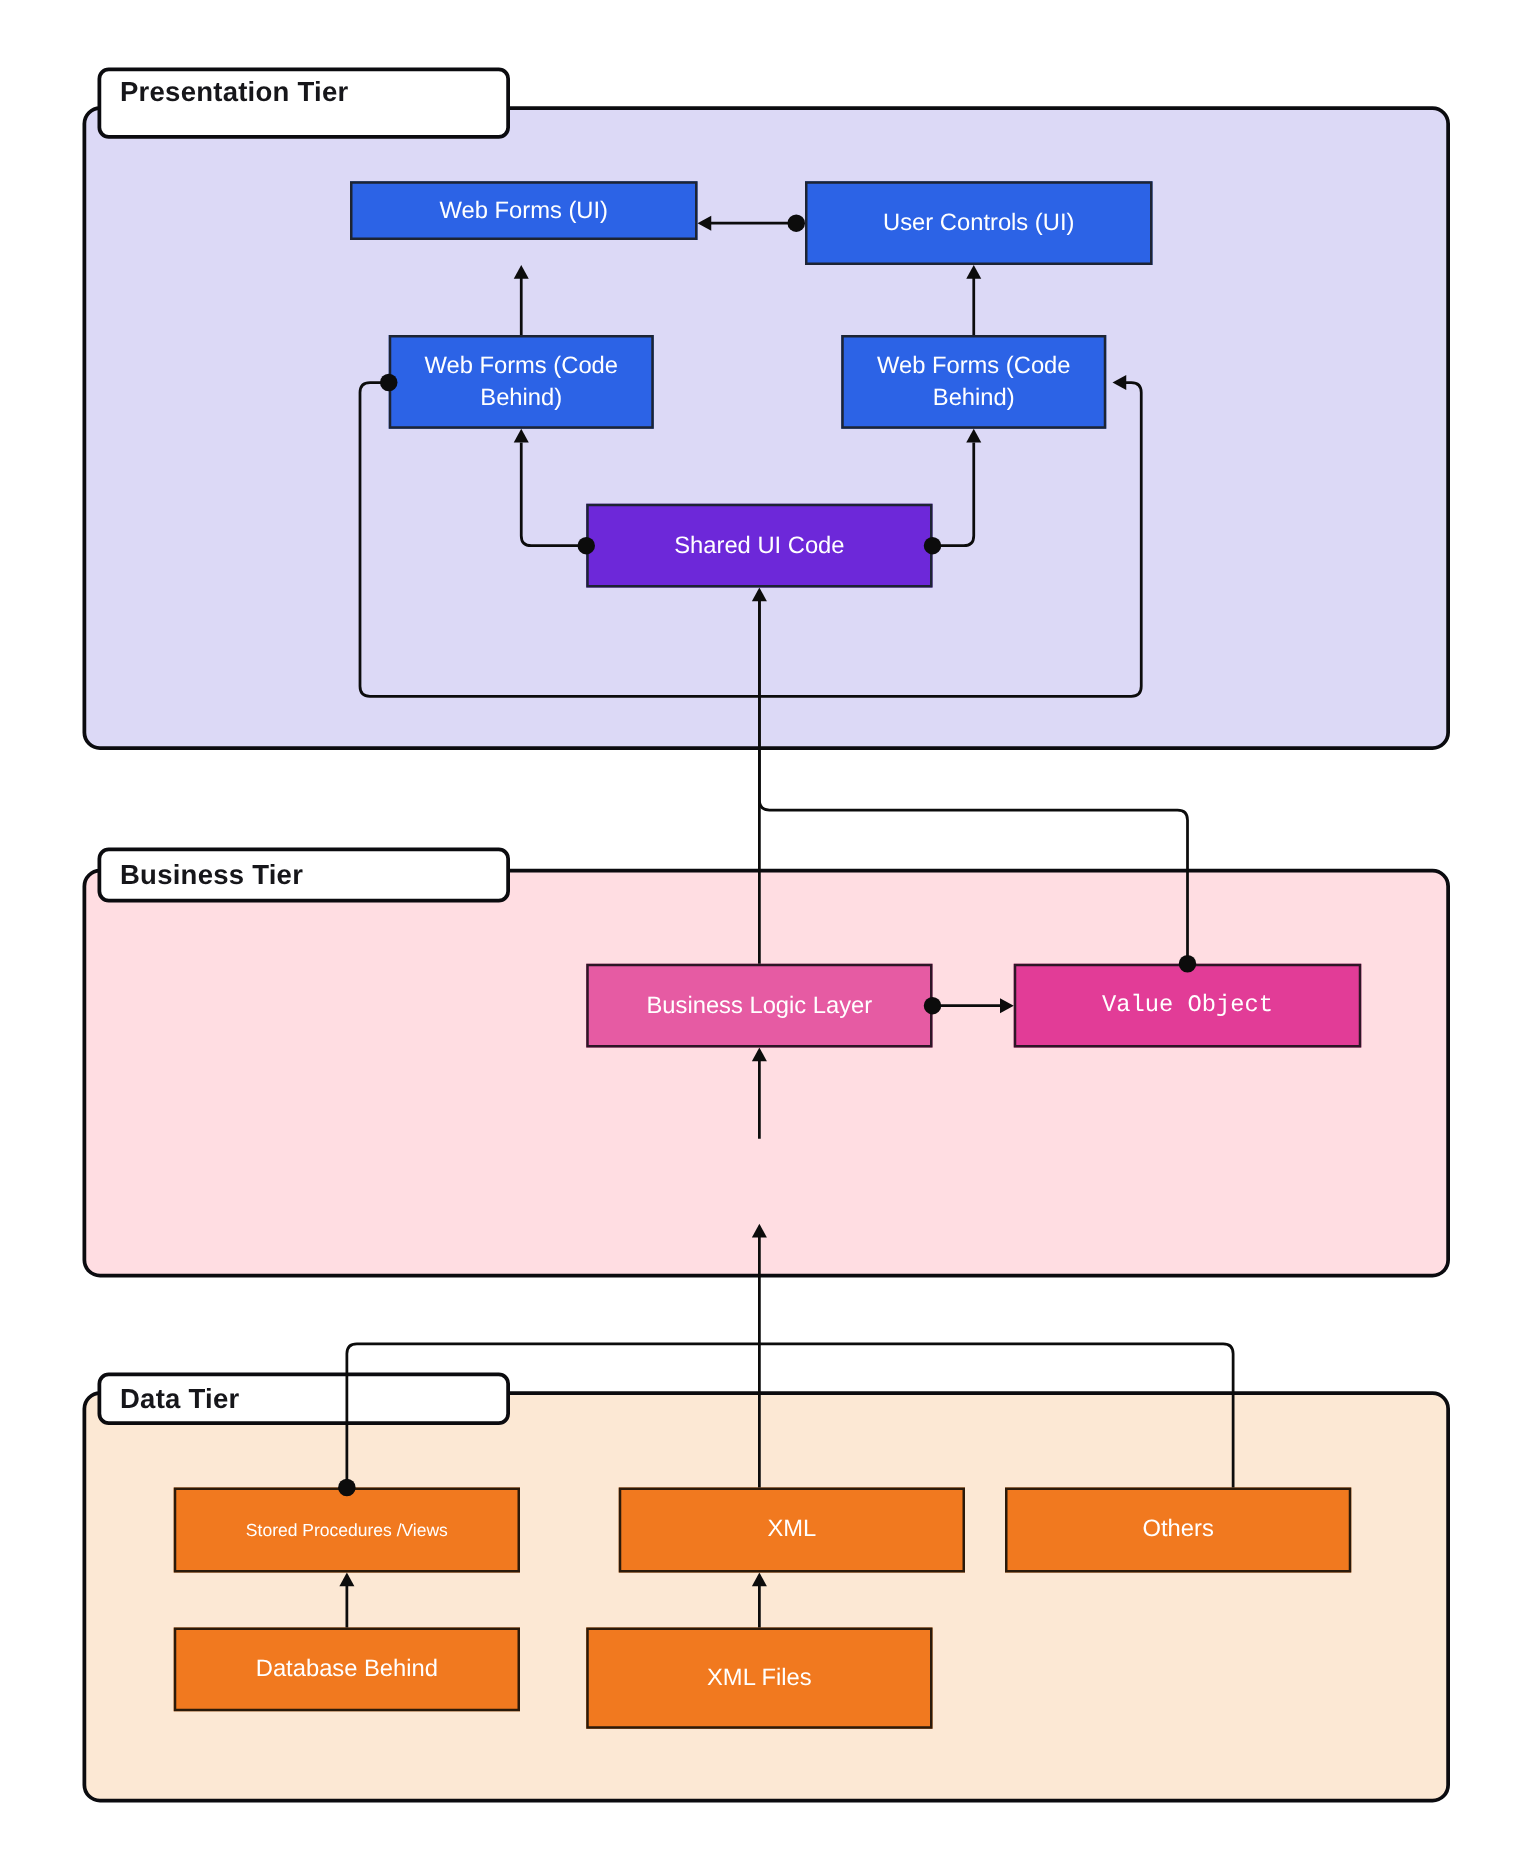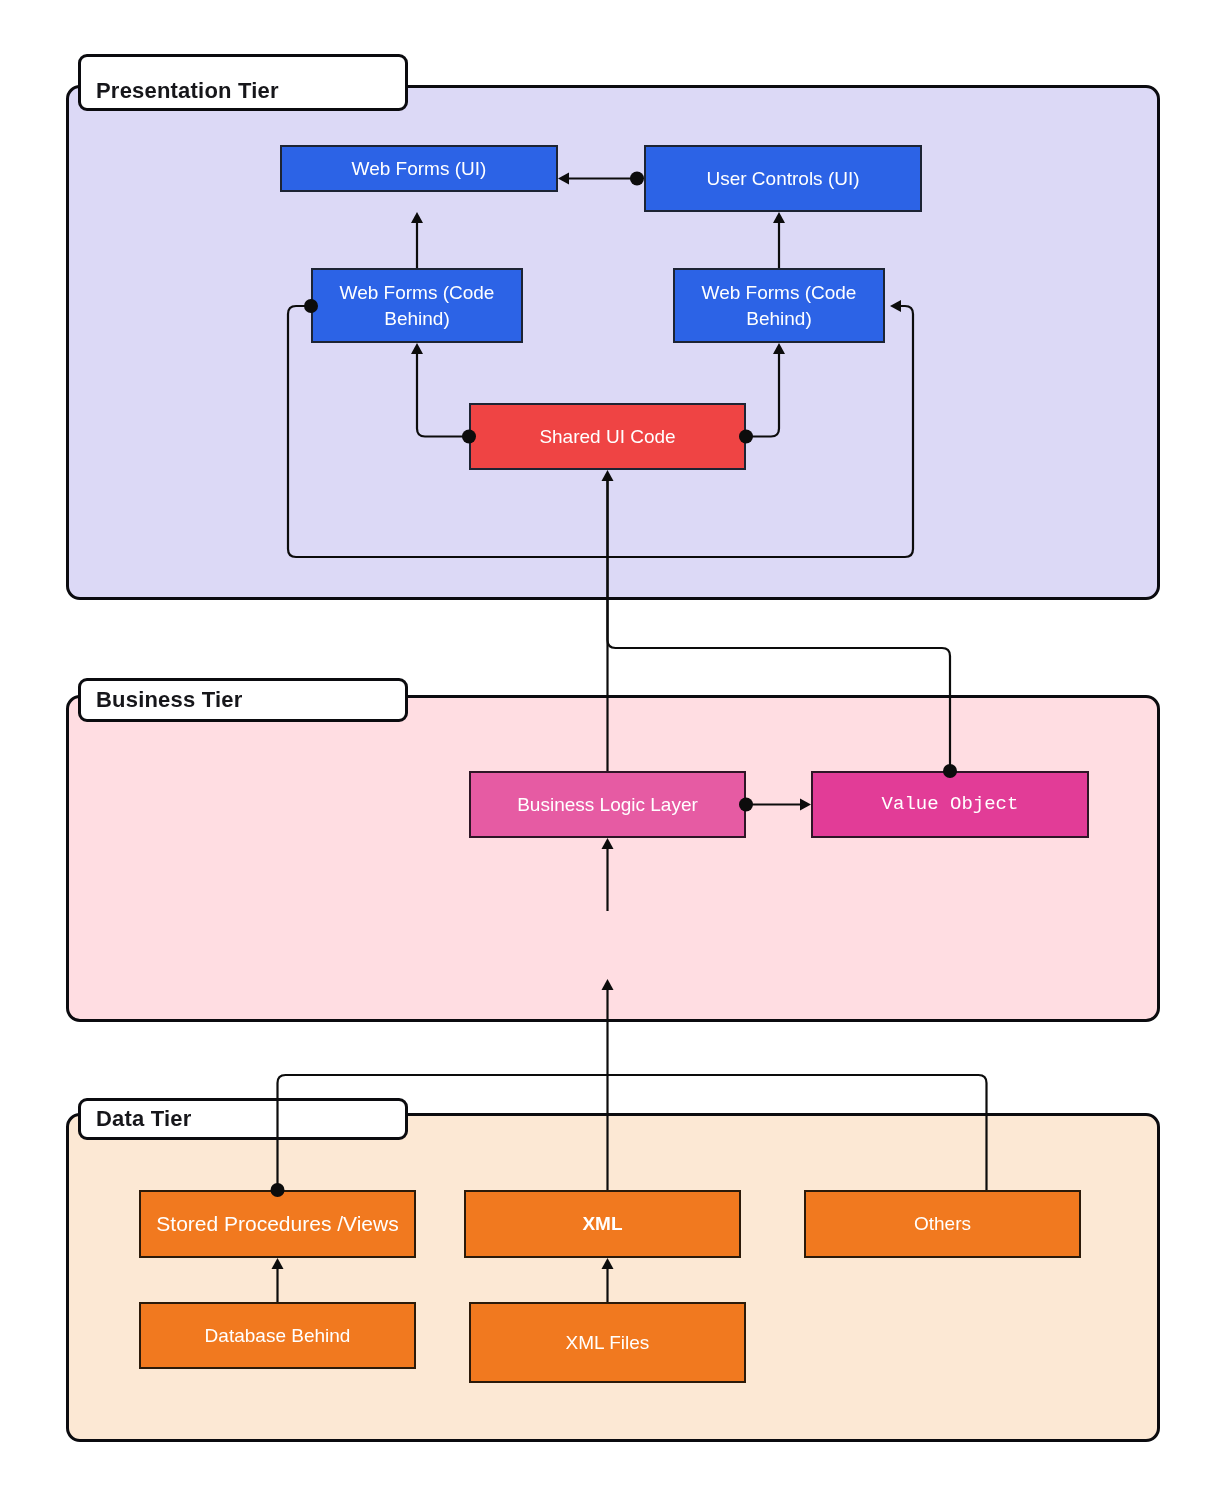--- a/index.html
+++ b/index.html
@@ -8,30 +8,30 @@
     font-family:"Liberation Sans",sans-serif;
   }
   .tier{
     position:absolute;border:3px solid #0b0b0f;border-radius:14px;box-sizing:border-box;
   }
   .tier-label{
     position:absolute;background:#ffffff;border:3px solid #0b0b0f;border-radius:9px;
     box-sizing:border-box;display:flex;align-items:center;
     font-size:22px;font-weight:700;color:#16161a;padding-left:15px;letter-spacing:0.2px;
   }
-  .tier-label.tall{align-items:flex-start;padding-top:21px;}
+  .tier-label.tall{align-items:flex-start;padding-top:4px;}
   .node{
     position:absolute;box-sizing:border-box;display:flex;align-items:center;justify-content:center;
     text-align:center;color:#ffffff;font-size:19px;line-height:1.32;padding:2px 10px;
     border:2.5px solid #23222e;
   }
   .node.blue{border-color:#1d2433;}
   .node.pink{border-color:#2e1626;}
   .node.orange{border-color:#2b1a0a;}
-  .node.big-text{font-size:21px;}
+  .node.big-text{font-size:14px;}
   svg.wires{position:absolute;left:0;top:0;pointer-events:none;}
   svg.wires path, svg.wires line{stroke:#0c0c0c;stroke-width:2.2;fill:none;}
   svg.wires polygon{fill:#0c0c0c;stroke:none;}
   svg.wires circle{fill:#0c0c0c;stroke:none;}
 </style>
 </head>
 <body>
 
 <div class="canvas">
 
@@ -54,38 +54,38 @@
   </div>
   <div class="node blue" style="left: 644px; top: 145px; width: 278px; height: 67px; background: rgb(44, 99, 230);">
     <span>User Controls (UI)</span>
   </div>
   <div class="node blue" style="left: 311px; top: 268px; width: 212px; height: 75px; background: rgb(44, 99, 230);">
     <span>Web Forms (Code Behind)</span>
   </div>
   <div class="node blue" style="left: 673px; top: 268px; width: 212px; height: 75px; background: rgb(44, 99, 230);">
     <span>Web Forms (Code Behind)</span>
   </div>
-  <div class="node blue" style="left: 469px; top: 403px; width: 277px; height: 67px; background: #ef4444;">
+  <div class="node blue" style="left: 469px; top: 403px; width: 277px; height: 67px; background: #6d28d9;">
     <span>Shared UI Code</span>
   </div>
 
   <div class="node pink" style="left: 469px; top: 771px; width: 277px; height: 67px; background: rgb(230, 91, 163);">
     <span>Business Logic Layer</span>
   </div>
   <div class="node pink" style="left: 811px; top: 771px; width: 278px; height: 67px; background: rgb(226, 60, 151); font-family: Liberation Mono, monospace;">
     <span>Value Object</span>
   </div>
 
   <div class="node orange big-text" style="left: 139px; top: 1190px; width: 277px; height: 68px; background: rgb(241, 121, 31);">
     <span>Stored Procedures /Views</span>
   </div>
   <div class="node orange" style="left: 139px; top: 1302px; width: 277px; height: 67px; background: rgb(241, 121, 31);">
     <span>Database Behind</span>
   </div>
-  <div class="node orange" style="left: 464px; top: 1190px; width: 277px; height: 68px; background: rgb(241, 121, 31); font-weight: bold;">
+  <div class="node orange" style="left: 495px; top: 1190px; width: 277px; height: 68px; background: rgb(241, 121, 31);">
     <span>XML</span>
   </div>
   <div class="node orange" style="left: 469px; top: 1302px; width: 277px; height: 81px; background: rgb(241, 121, 31);">
     <span>XML Files</span>
   </div>
   <div class="node orange" style="left: 804px; top: 1190px; width: 277px; height: 68px; background: rgb(241, 121, 31); justify-content: center;">
     <span>Others</span>
   </div>
 
   <svg class="wires" width="1213" height="1500" viewBox="0 0 1213 1500">

